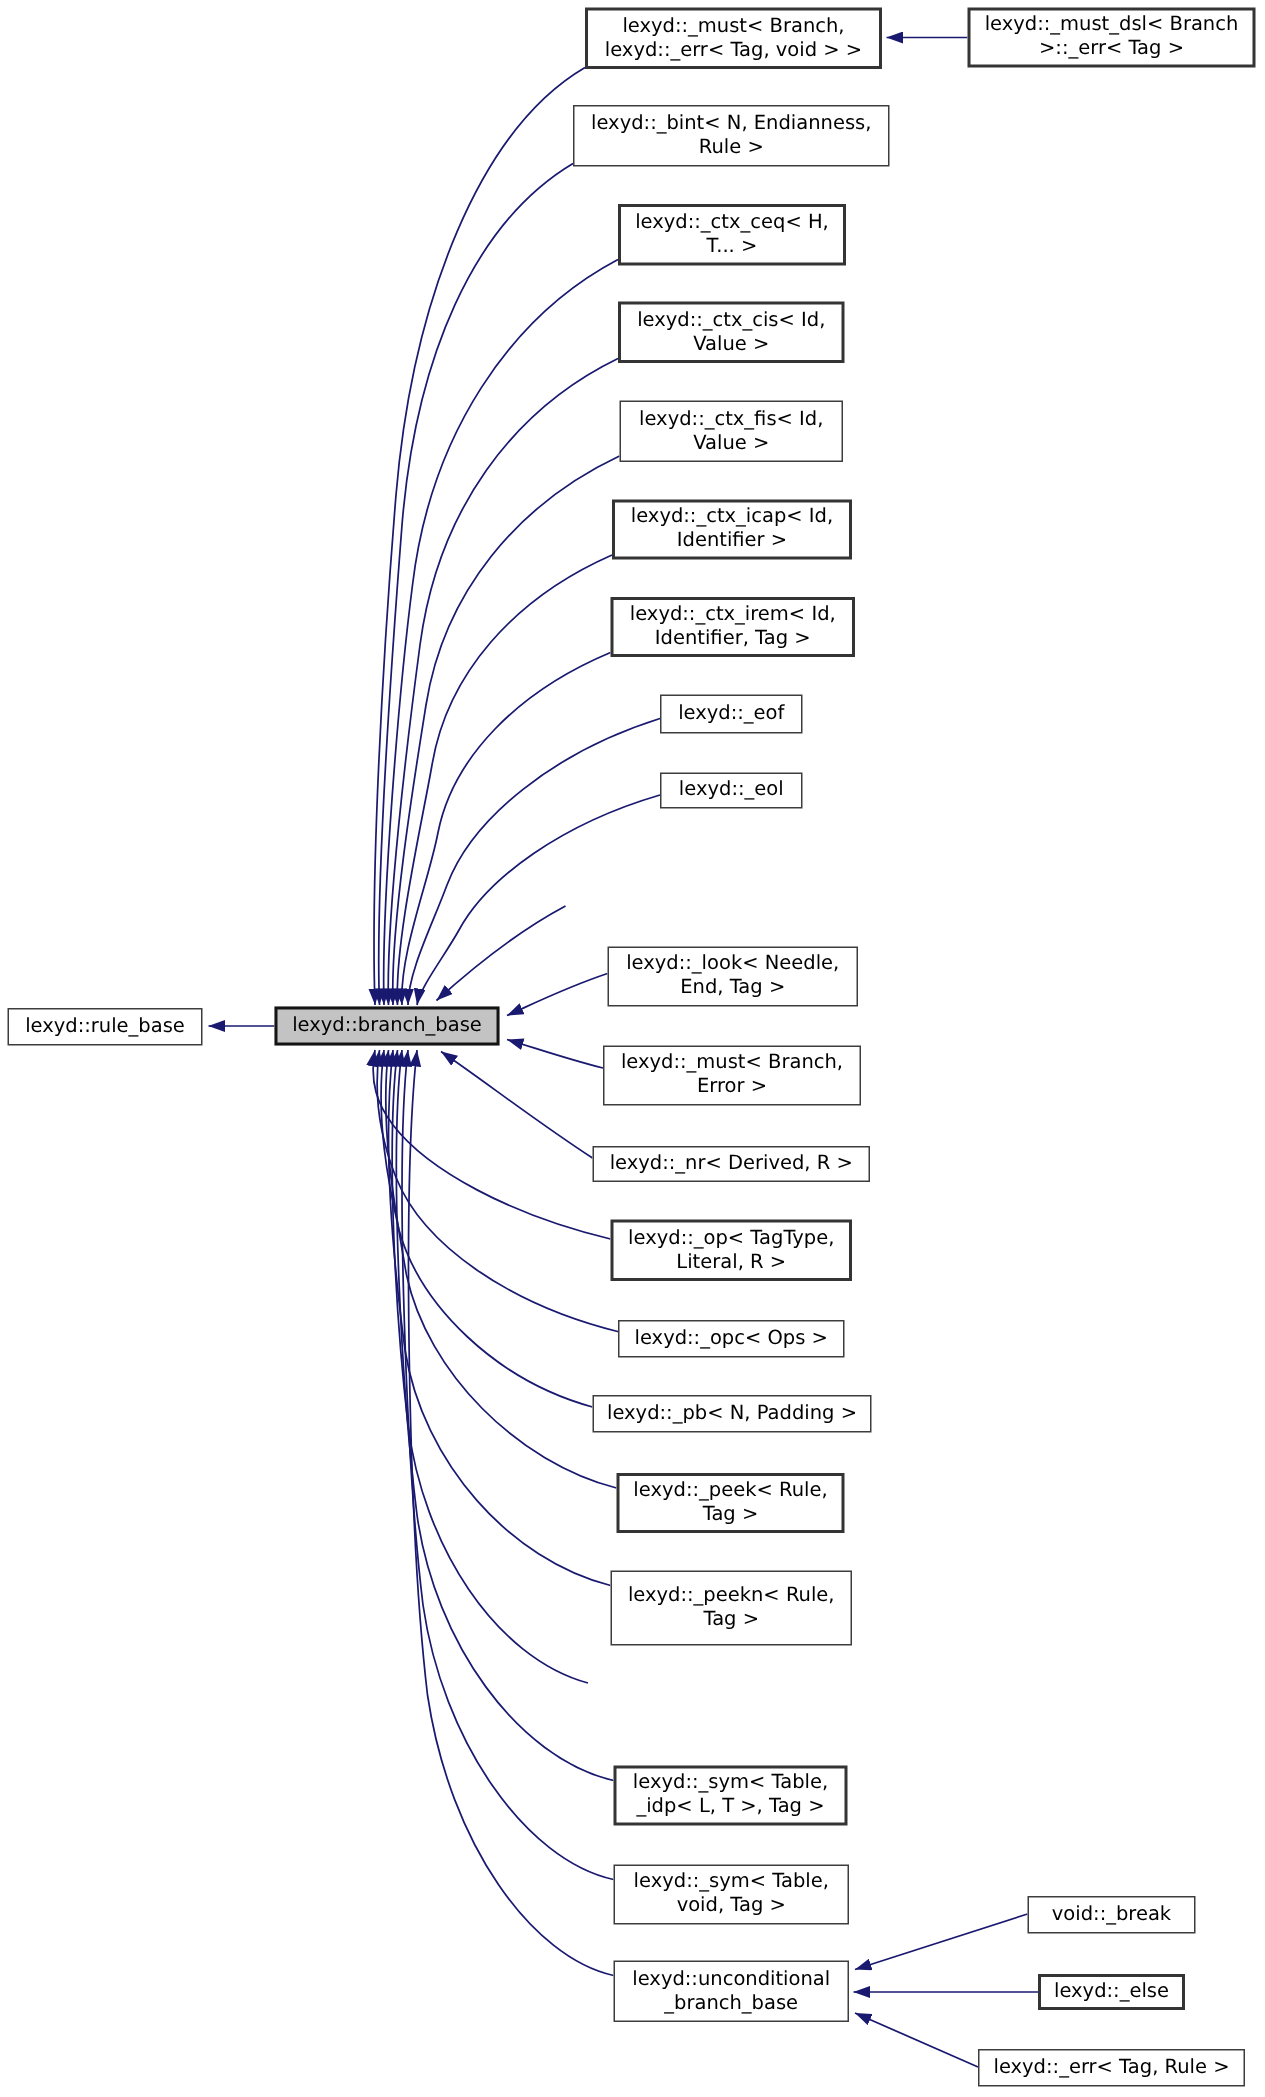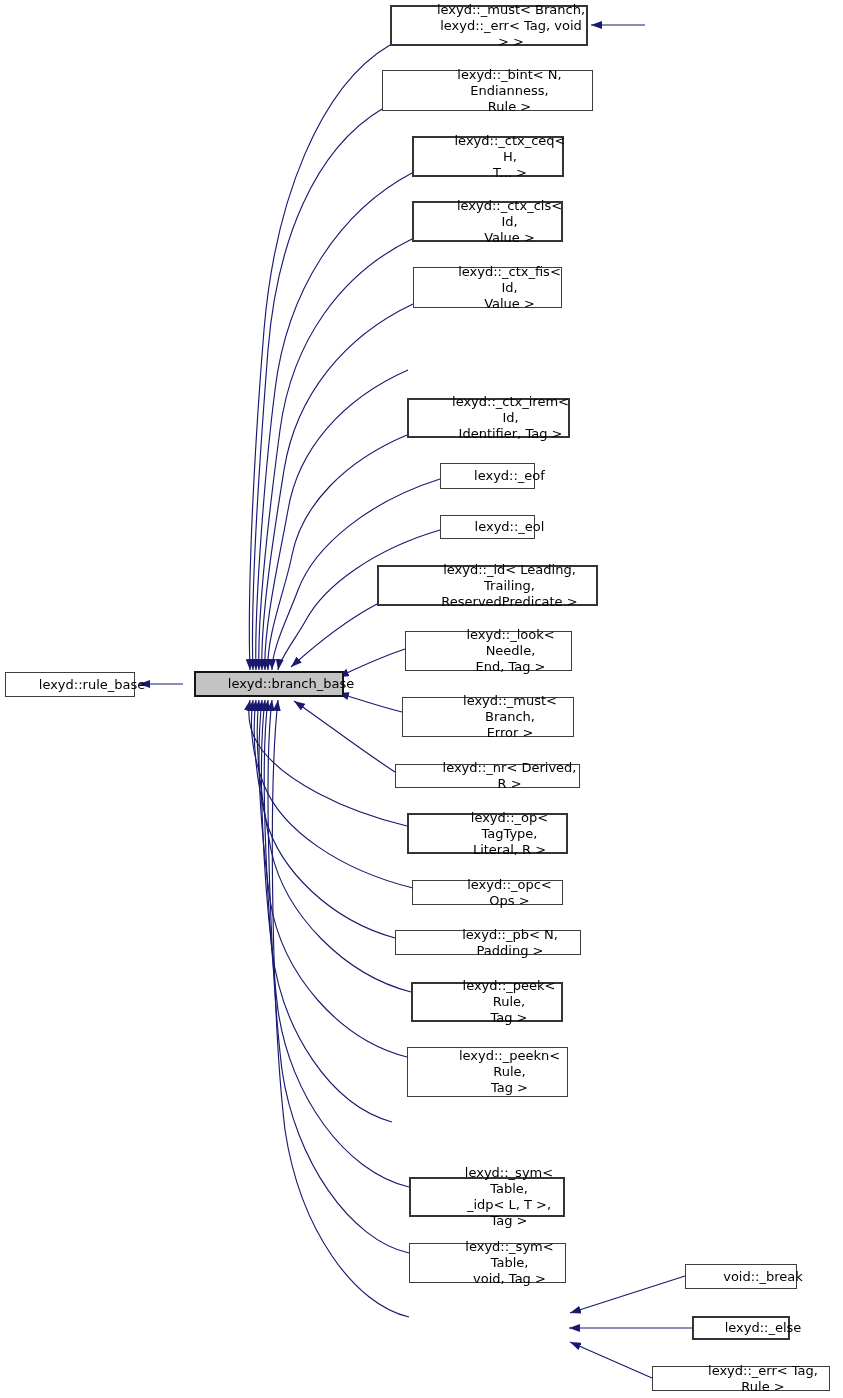--- a/index.html
+++ b/index.html
@@ -15,28 +15,26 @@
     position:absolute;
     box-sizing:border-box;
     display:flex;align-items:center;justify-content:center;
     text-align:center;
     white-space:pre-line;
     font-size:13px;line-height:16px;color:#000000;
     background:#ffffff;
     border:1px solid #3d3d3d;
     cursor:pointer;
     z-index:2;
-    padding-left:44px;
   }
   .node.b2{border-width:2px;border-color:#343434;}
   .node.hub{
     background:#c3c3c3;
     border:2px solid #141414;
     cursor:default;
-    margin-left:11px;
   }
 </style>
 </head>
 <body>
 
 <div id="canvas">
 
   <svg id="edges" width="843" height="1398" viewBox="0 0 843 1398">
     <defs>
       <marker id="ah" viewBox="0 0 11 8" refX="11" refY="4" markerWidth="11" markerHeight="8" orient="auto" markerUnits="userSpaceOnUse">
@@ -75,48 +73,52 @@
       <path d="M692,1328 L569,1328"></path>
       <path d="M652,1378 L570,1342"></path>
     </g>
   </svg>
 
   <div class="node" style="left:5px;top:672px;width:130px;height:25px">lexyd::rule_base</div>
   <div class="node hub" style="left:183px;top:671px;width:150px;height:26px">lexyd::branch_base</div>
 
   <div class="node b2" style="left:390px;top:5px;width:198px;height:41px">lexyd::_must&lt; Branch,
 lexyd::_err&lt; Tag, void &gt; &gt;</div>
+  <div class="node b2" style="left:645px;top:5px;width:192px;height:40px">lexyd::_must_dsl&lt; Branch
+&gt;::_err&lt; Tag &gt;</div>
   <div class="node" style="left:382px;top:70px;width:211px;height:41px">lexyd::_bint&lt; N, Endianness,
 Rule &gt;</div>
   <div class="node b2" style="left:412px;top:136px;width:152px;height:41px">lexyd::_ctx_ceq&lt; H,
 T... &gt;</div>
   <div class="node b2" style="left:412px;top:201px;width:151px;height:41px">lexyd::_ctx_cis&lt; Id,
 Value &gt;</div>
   <div class="node" style="left:413px;top:267px;width:149px;height:41px">lexyd::_ctx_fis&lt; Id,
 Value &gt;</div>
+  <div class="node b2" style="left:408px;top:333px;width:160px;height:40px">lexyd::_ctx_icap&lt; Id,
+Identifier &gt;</div>
   <div class="node b2" style="left:407px;top:398px;width:163px;height:40px">lexyd::_ctx_irem&lt; Id,
 Identifier, Tag &gt;</div>
   <div class="node" style="left:440px;top:463px;width:95px;height:26px">lexyd::_eof</div>
   <div class="node" style="left:440px;top:515px;width:95px;height:24px">lexyd::_eol</div>
-  <div class="node b2" style="left:377px;top:565px;width:221px;height:41px">lexyd::_id&lt; Leading,
-Trailing, ReservedPredicate &gt;</div>
   <div class="node" style="left:405px;top:631px;width:167px;height:40px">lexyd::_look&lt; Needle,
 End, Tag &gt;</div>
   <div class="node" style="left:402px;top:697px;width:172px;height:40px">lexyd::_must&lt; Branch,
 Error &gt;</div>
   <div class="node" style="left:395px;top:764px;width:185px;height:24px">lexyd::_nr&lt; Derived, R &gt;</div>
   <div class="node b2" style="left:407px;top:813px;width:161px;height:41px">lexyd::_op&lt; TagType,
 Literal, R &gt;</div>
   <div class="node" style="left:412px;top:880px;width:151px;height:25px">lexyd::_opc&lt; Ops &gt;</div>
   <div class="node" style="left:395px;top:930px;width:186px;height:25px">lexyd::_pb&lt; N, Padding &gt;</div>
   <div class="node b2" style="left:411px;top:982px;width:152px;height:40px">lexyd::_peek&lt; Rule,
 Tag &gt;</div>
   <div class="node" style="left:407px;top:1047px;width:161px;height:50px">lexyd::_peekn&lt; Rule,
 Tag &gt;</div>
   <div class="node b2" style="left:409px;top:1177px;width:156px;height:40px">lexyd::_sym&lt; Table,
 _idp&lt; L, T &gt;, Tag &gt;</div>
   <div class="node" style="left:409px;top:1243px;width:157px;height:40px">lexyd::_sym&lt; Table,
 void, Tag &gt;</div>
+  <div class="node" style="left:409px;top:1307px;width:157px;height:41px">lexyd::unconditional
+_branch_base</div>
   <div class="node" style="left:685px;top:1264px;width:112px;height:25px">void::_break</div>
   <div class="node b2" style="left:692px;top:1316px;width:98px;height:24px">lexyd::_else</div>
   <div class="node" style="left:652px;top:1366px;width:178px;height:25px">lexyd::_err&lt; Tag, Rule &gt;</div>
 
 </div>
 
 </body></html>

